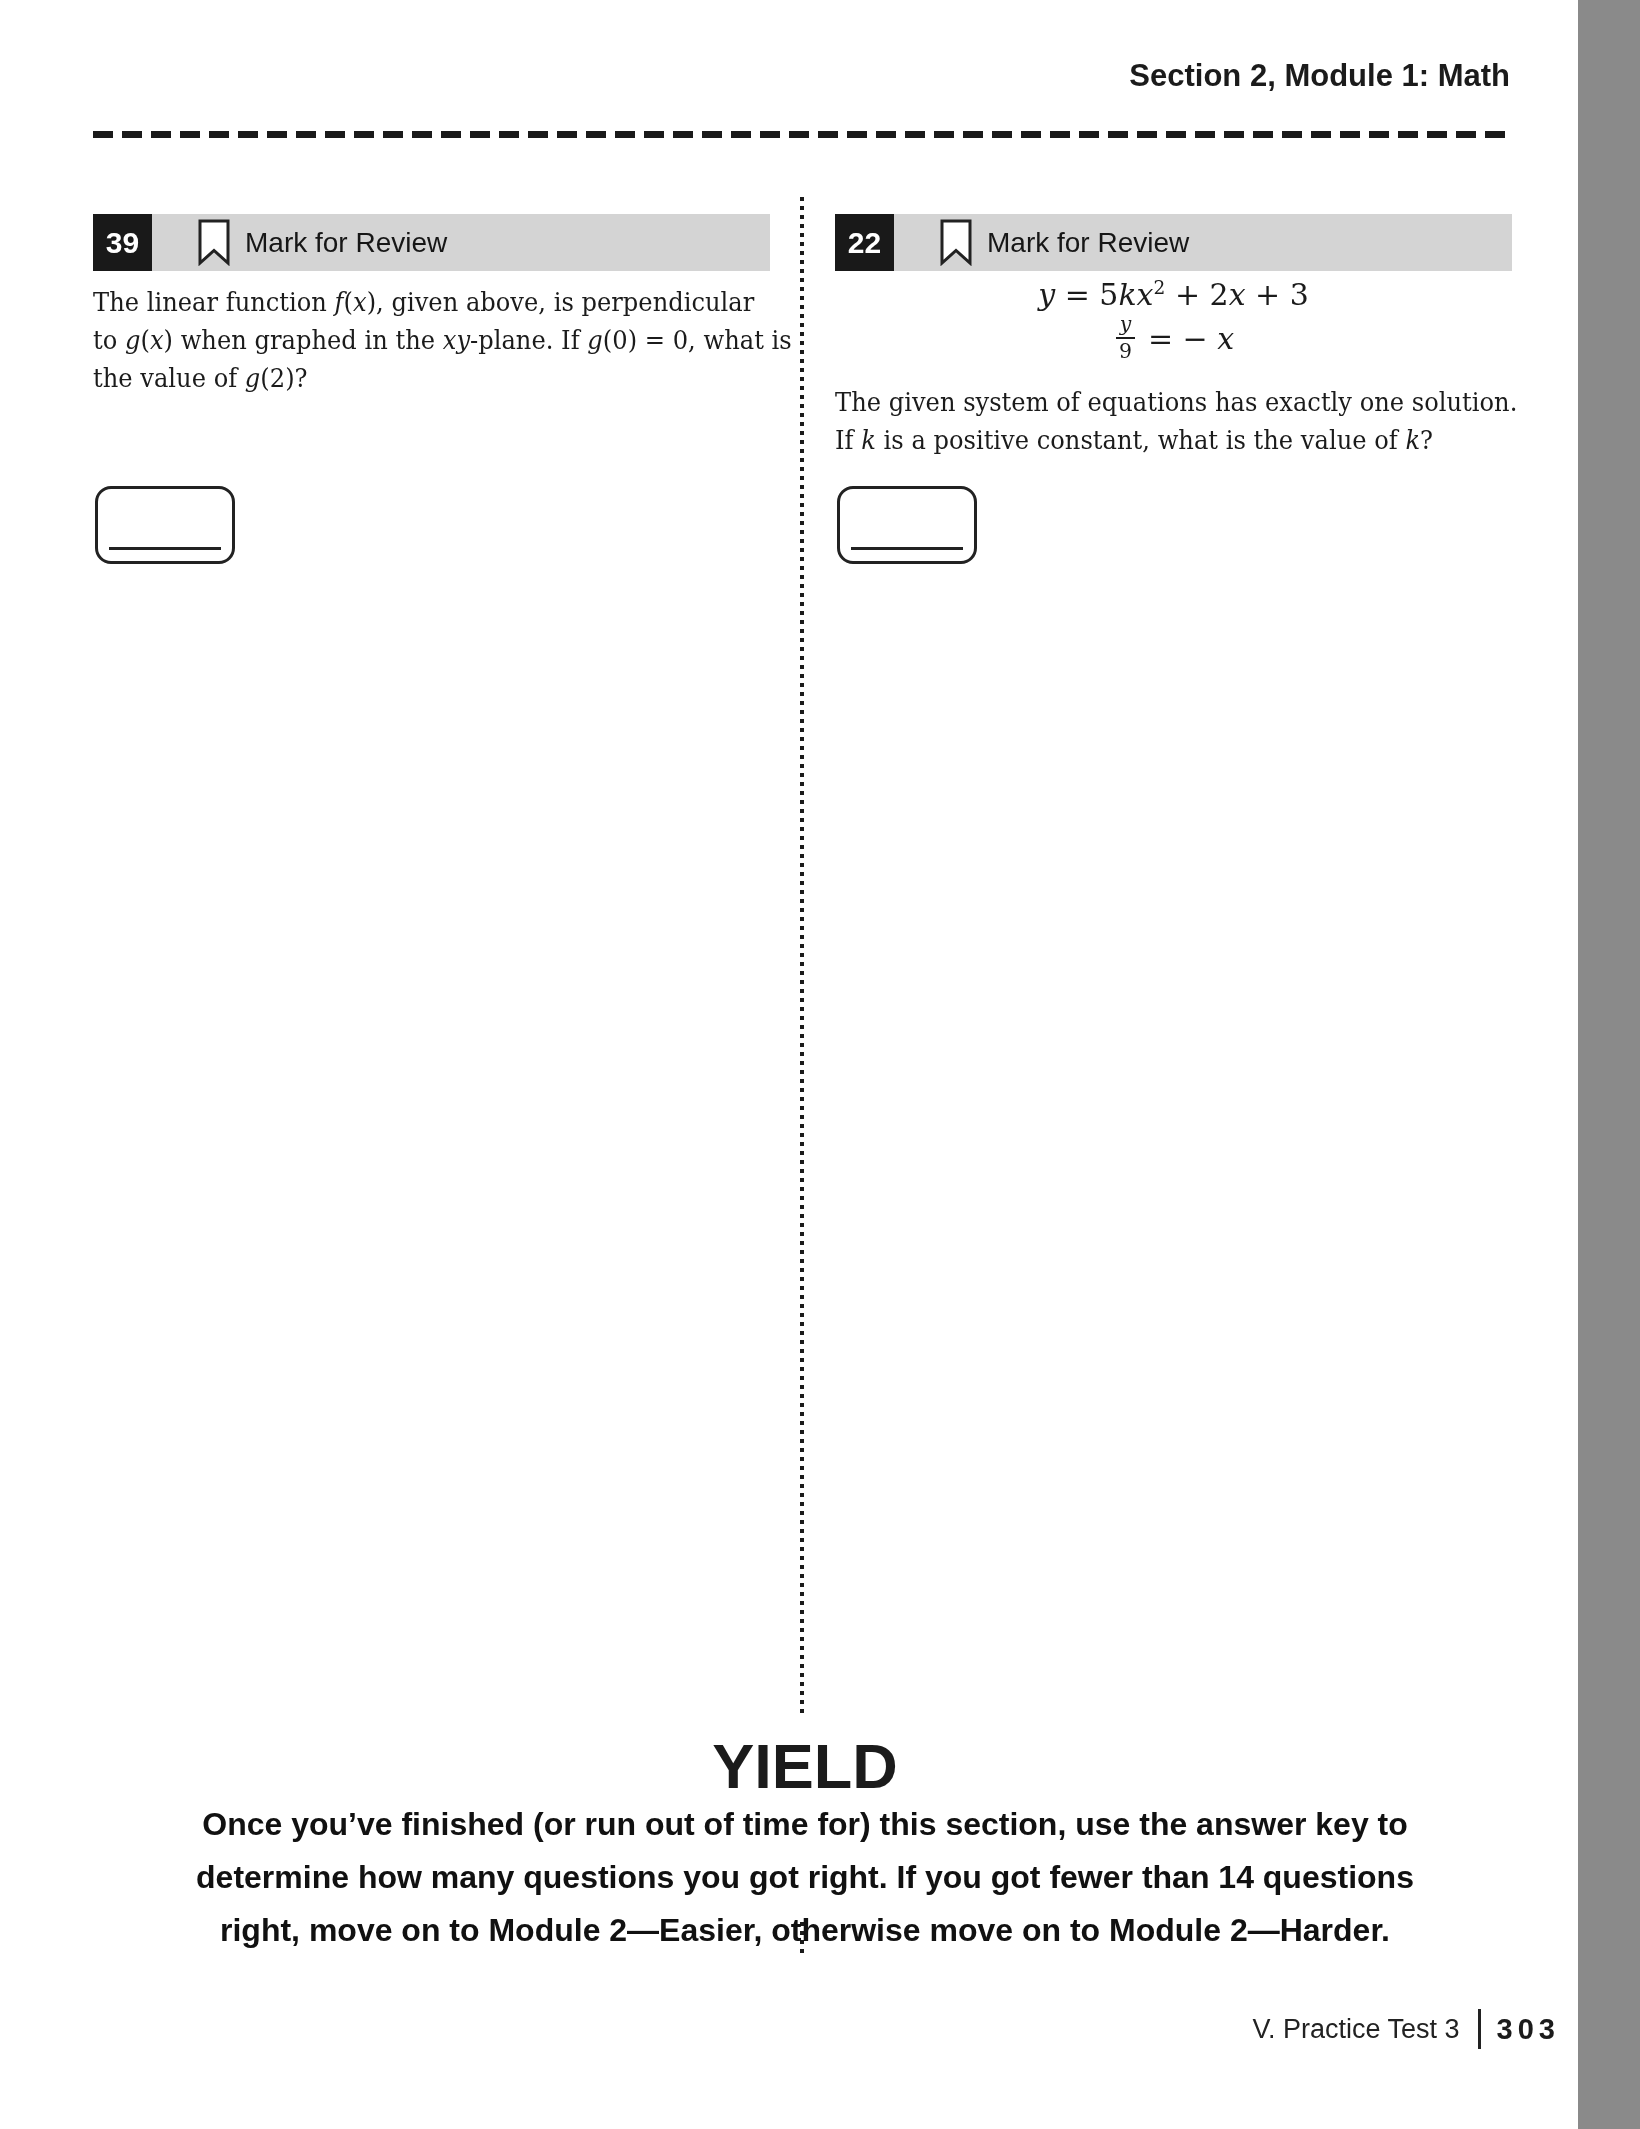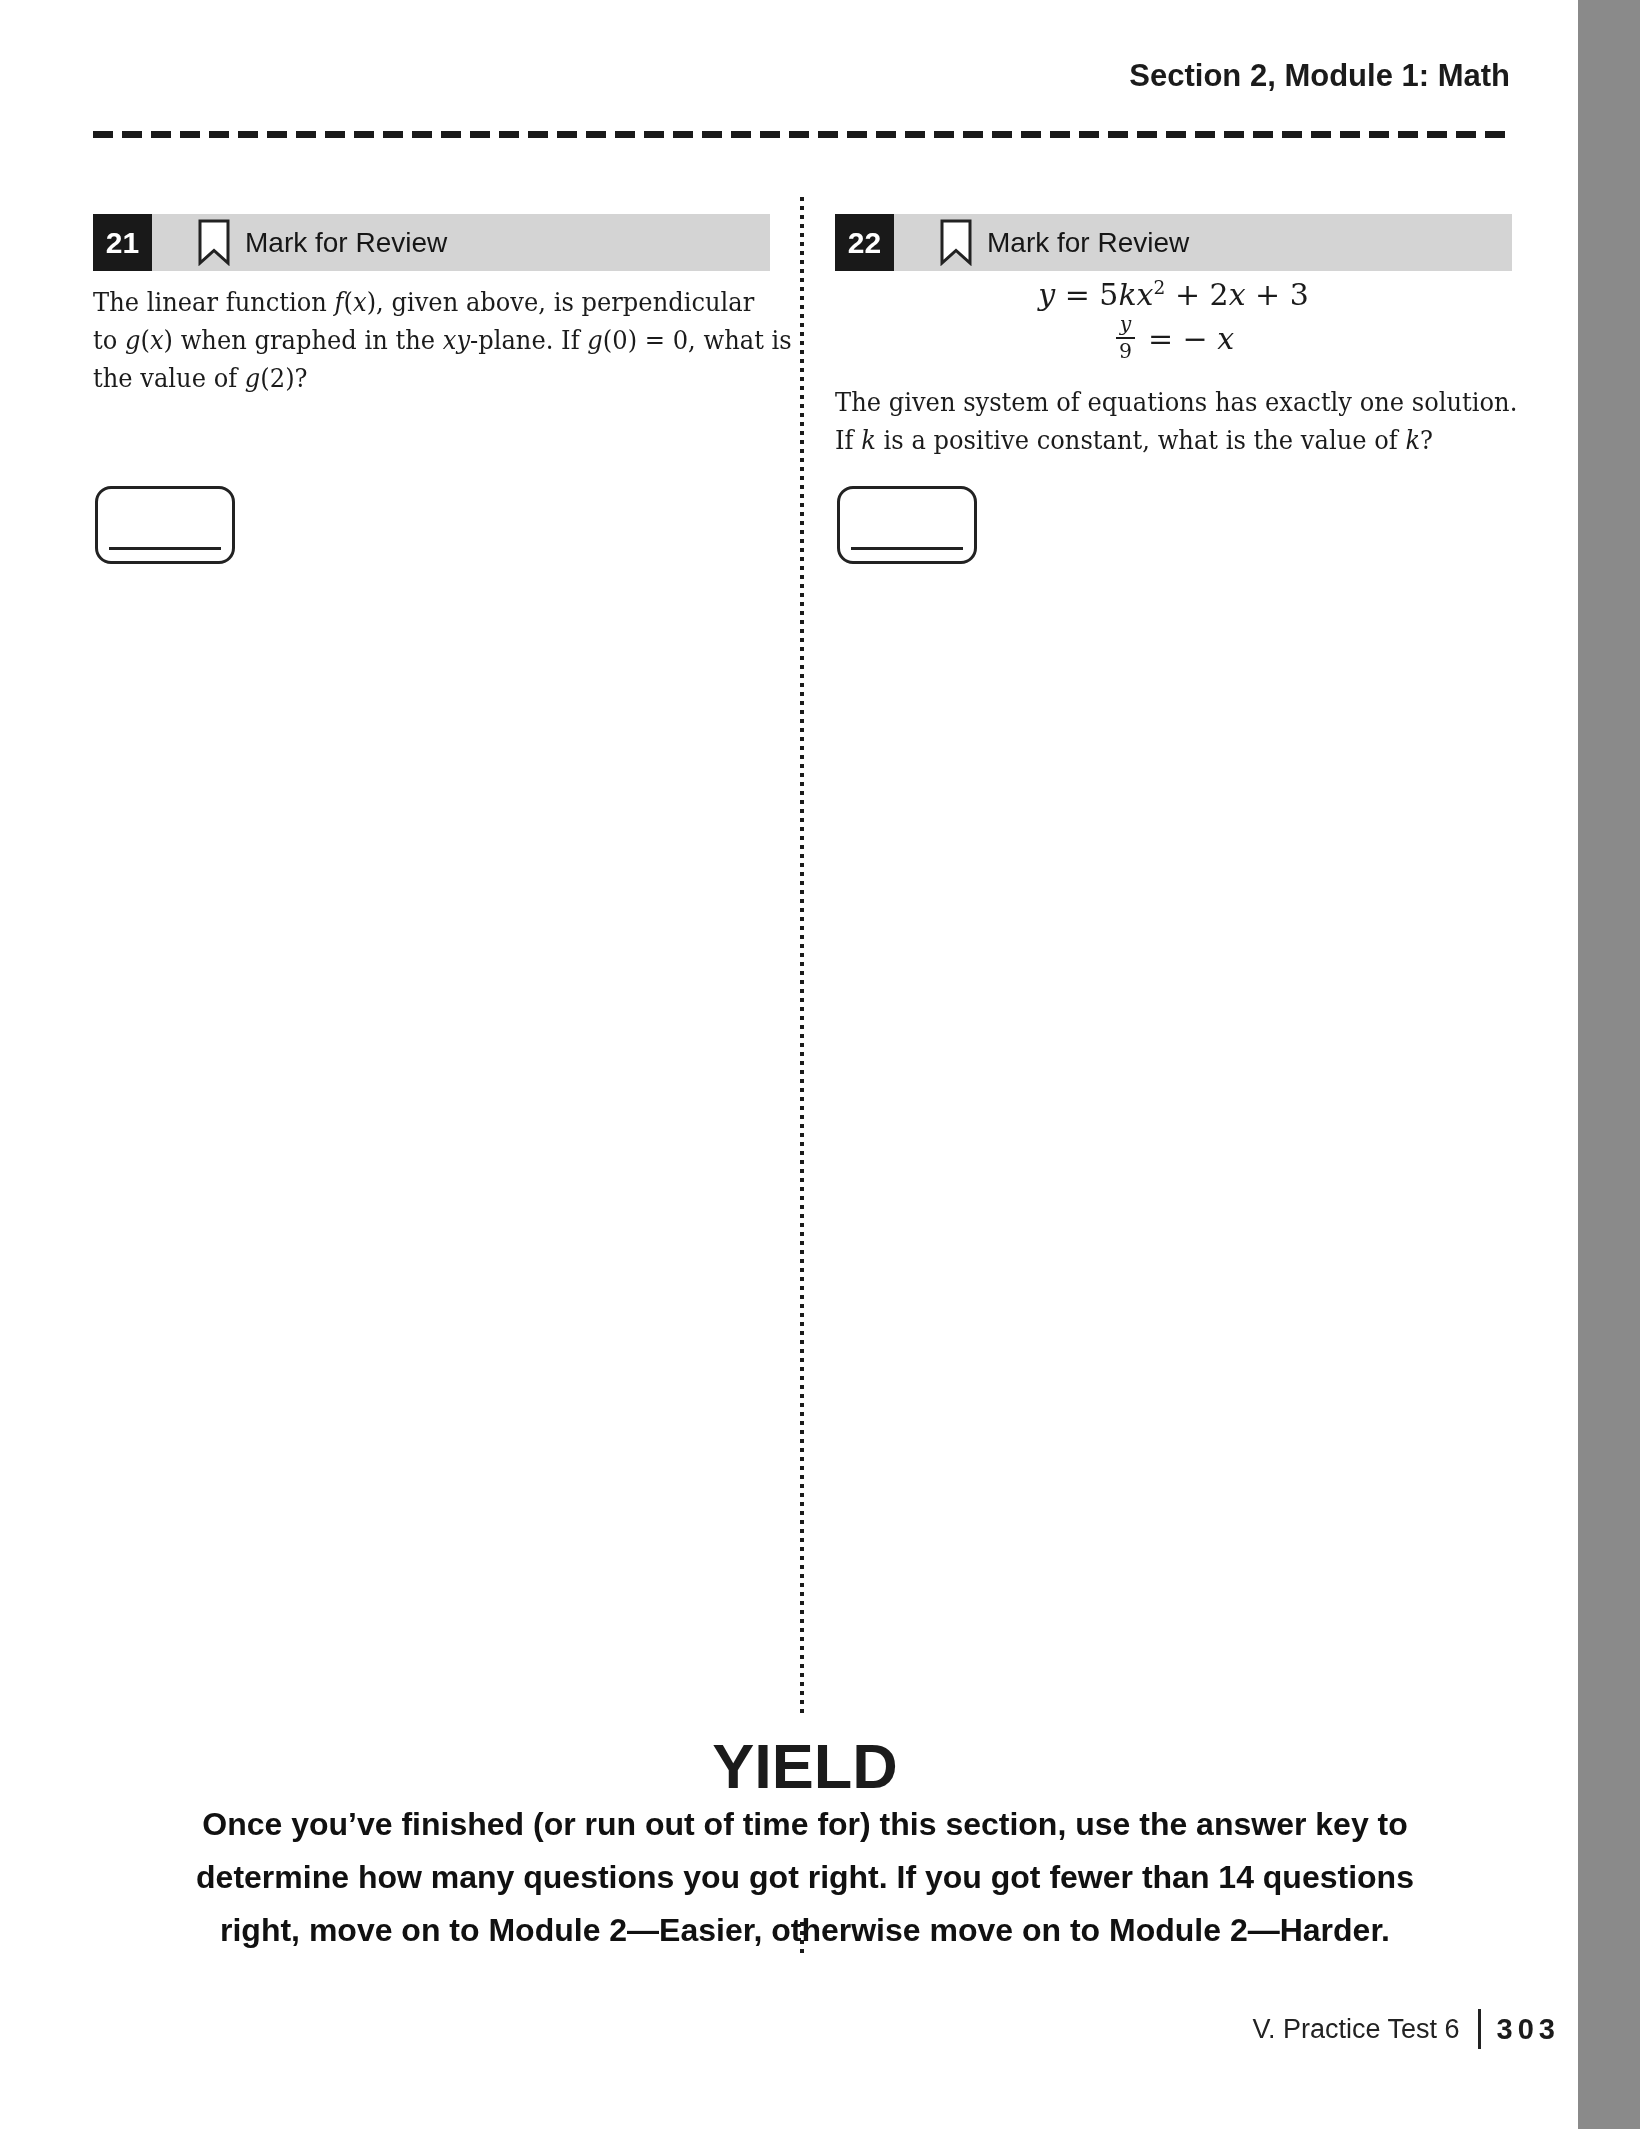--- a/index.html
+++ b/index.html
@@ -77,21 +77,21 @@
 
 <div>
 
   <div class="header">Section 2, Module 1: Math</div>
   <div class="dash-line"></div>
   <div class="col-divider"></div>
   <div class="col-divider-tail"></div>
 
   <div class="question q-left">
     <div class="q-banner">
-      <div class="q-num">21</div>
+      <div class="q-num">39</div>
       <svg class="bookmark" width="34" height="47" viewBox="0 0 34 47">
         <path d="M3 2 H31 V44 L17 31.5 L3 44 Z" fill="#ffffff" stroke="#222222" stroke-width="3" stroke-linejoin="miter"></path>
       </svg>
       <div class="mark-label">Mark for Review</div>
     </div>
     <div class="prompt">
       <div class="pline"><span>The linear function </span><span class="it">f</span><span>(</span><span class="it">x</span><span>), given above, is perpendicular</span></div>
       <div class="pline"><span>to </span><span class="it">g</span><span>(</span><span class="it">x</span><span>) when graphed in the </span><span class="it">xy</span><span>-plane. If </span><span class="it">g</span><span>(0) = 0, what is</span></div>
       <div class="pline"><span>the value of </span><span class="it">g</span><span>(2)?</span></div>
     </div>
@@ -125,19 +125,19 @@
   <div class="yield">
     <div class="yield-title">YIELD</div>
     <div class="yield-text">
       <div class="yline">Once you’ve finished (or run out of time for) this section, use the answer key to</div>
       <div class="yline">determine how many questions you got right. If you got fewer than 14 questions</div>
       <div class="yline">right, move on to Module 2—Easier, otherwise move on to Module 2—Harder.</div>
     </div>
   </div>
 
   <div class="footer">
-    <div class="footer-label">V.  Practice Test 6</div>
+    <div class="footer-label">V.  Practice Test 3</div>
     <div class="footer-bar"></div>
     <div class="footer-page">303</div>
   </div>
 
   <div class="edge-bar"></div>
 </div>
 
 </body></html>

